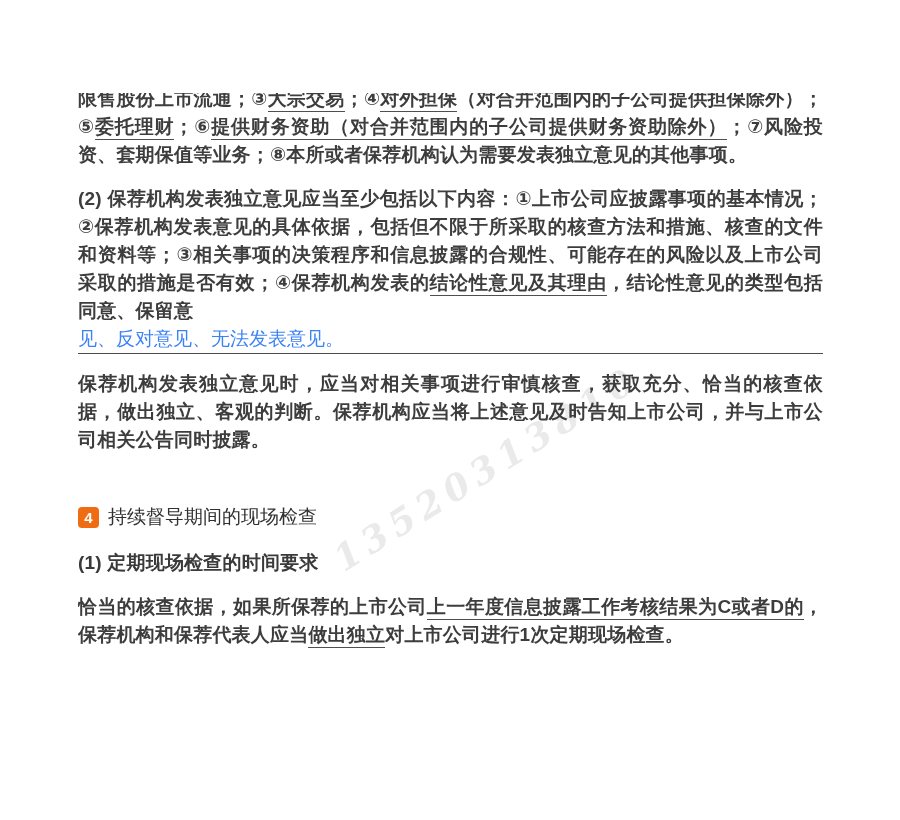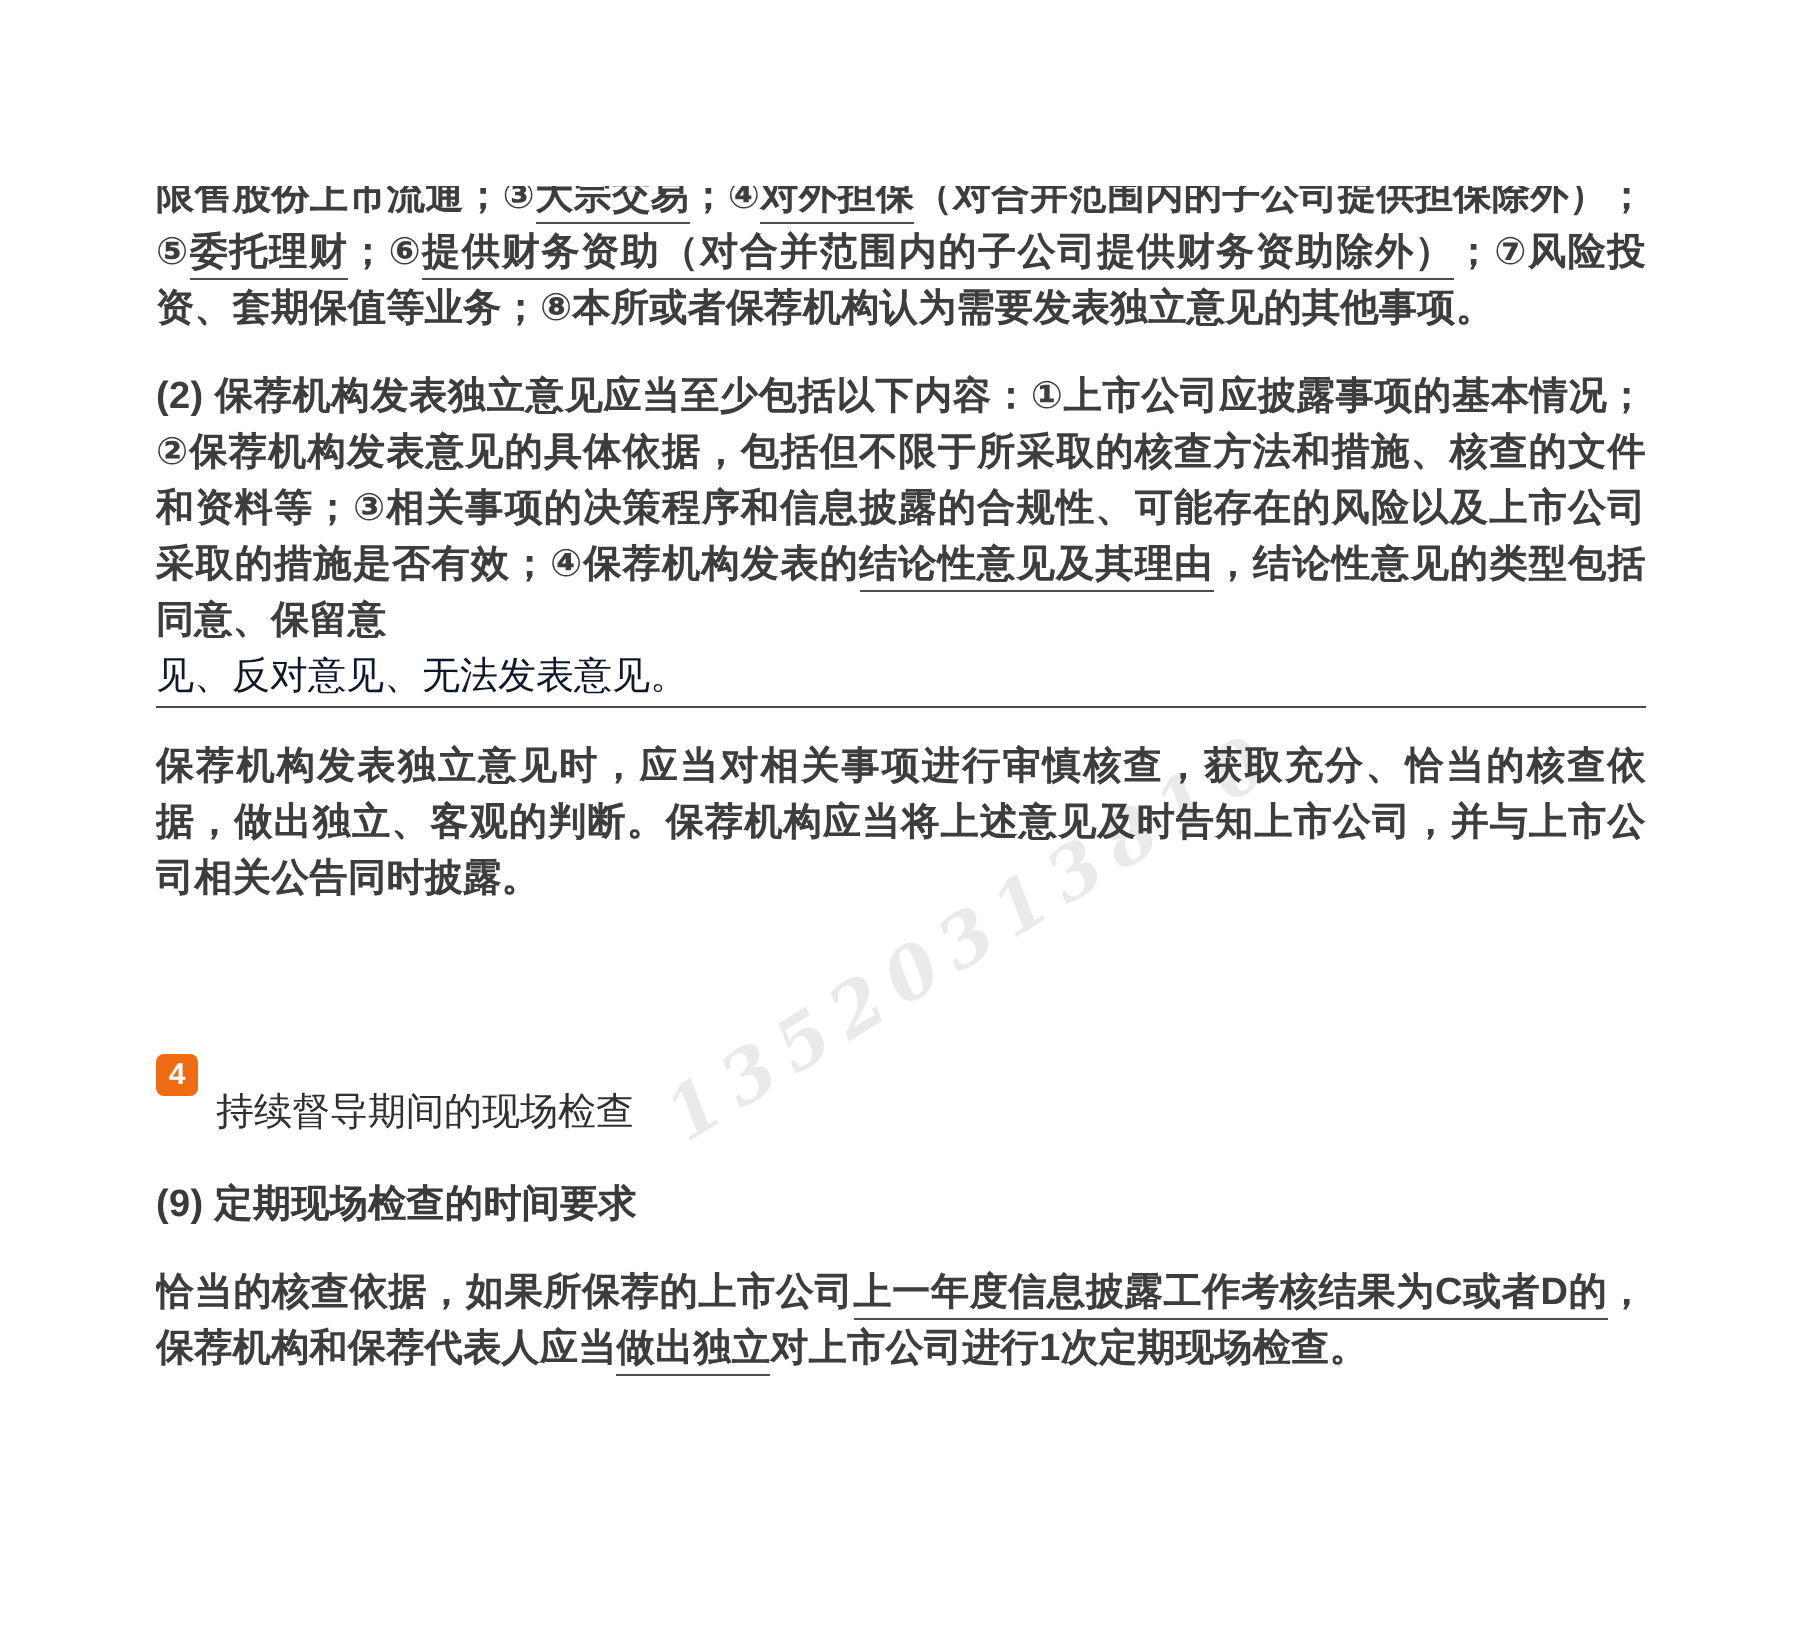--- a/index.html
+++ b/index.html
@@ -44,21 +44,21 @@
     text-align:justify;
     letter-spacing:0.2px;
     font-weight:bold;
   }
   .para.first { margin-top:-8px; }
   .para.no-bottom { margin-bottom:0; }
   .lastline-rule {
     margin:0;
     font-size:19px;
     line-height:28px;
-    color:#0f172a;
+    color:#3b82f6;
     border-bottom:1px solid #4a4a4a;
   }
   .u {
     border-bottom:1px solid #4f4f4f;
     padding-bottom:2px;
   }
   .section-heading {
     margin-top:51px;
     display:flex;
     align-items:center;
@@ -73,21 +73,20 @@
     background:#ef6c12;
     color:#ffffff;
     font-size:15px;
     font-weight:bold;
     flex:0 0 auto;
   }
   .section-title {
     font-size:19px;
     line-height:24px;
     color:#303030;
-    margin-top:40px;
   }
   .subheading { margin-top:20px; color:#3a3a3a; }
 </style>
 </head>
 <body>
 
 <div class="page">
 
   <div class="watermark">13520313810</div>
 
@@ -99,20 +98,20 @@
 
     <div class="lastline-rule">见、反对意见、无法发表意见。</div>
 
     <p class="para"><span>保荐机构发表独立意见时，应当对相关事项进行审慎核查，获取充分、恰当的核查依据，做出独立、客观的判断。保荐机构应当将上述意见及时告知上市公司，并与上市公司相关公告同时披露。</span></p>
 
     <div class="section-heading">
       <span class="badge">4</span>
       <span class="section-title">持续督导期间的现场检查</span>
     </div>
 
-    <p class="para subheading">(9) 定期现场检查的时间要求</p>
+    <p class="para subheading">(1) 定期现场检查的时间要求</p>
 
 
     <p class="para"><span>恰当的核查依据，如果所保荐的上市公司</span><span class="u">上一年度信息披露工作考核结果为C或者D的</span><span>，保荐机构和保荐代表人应当</span><span class="u">做出独立</span><span>对上市公司进行1次定期现场检查。</span></p>
 
 
   </div>
 </div>
 
 </body></html>

